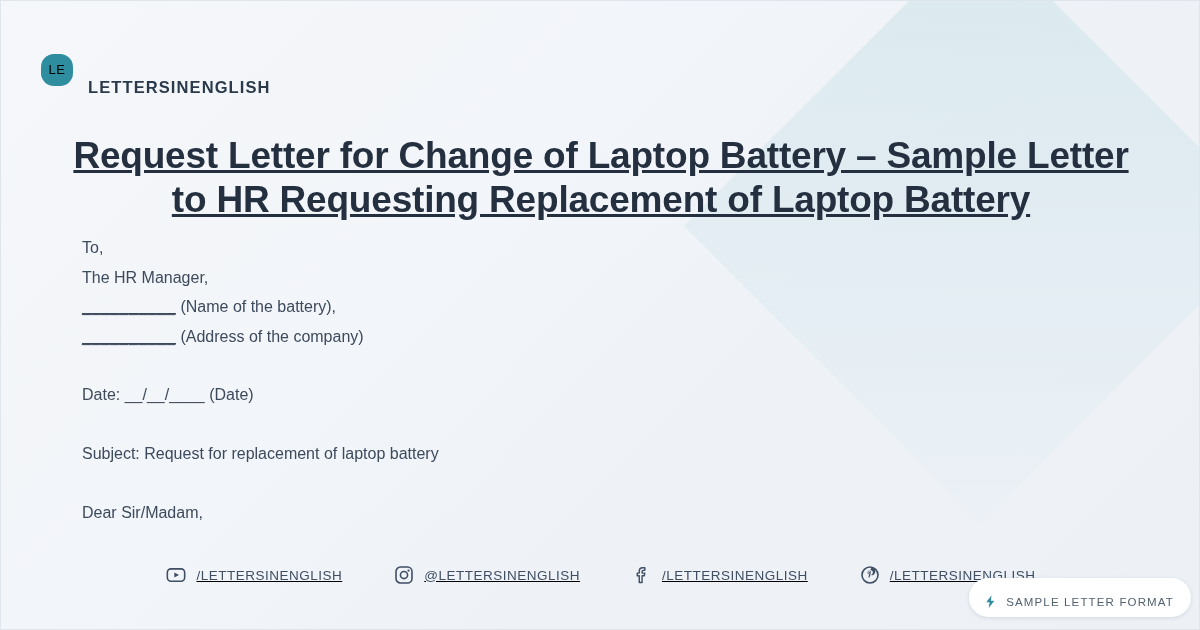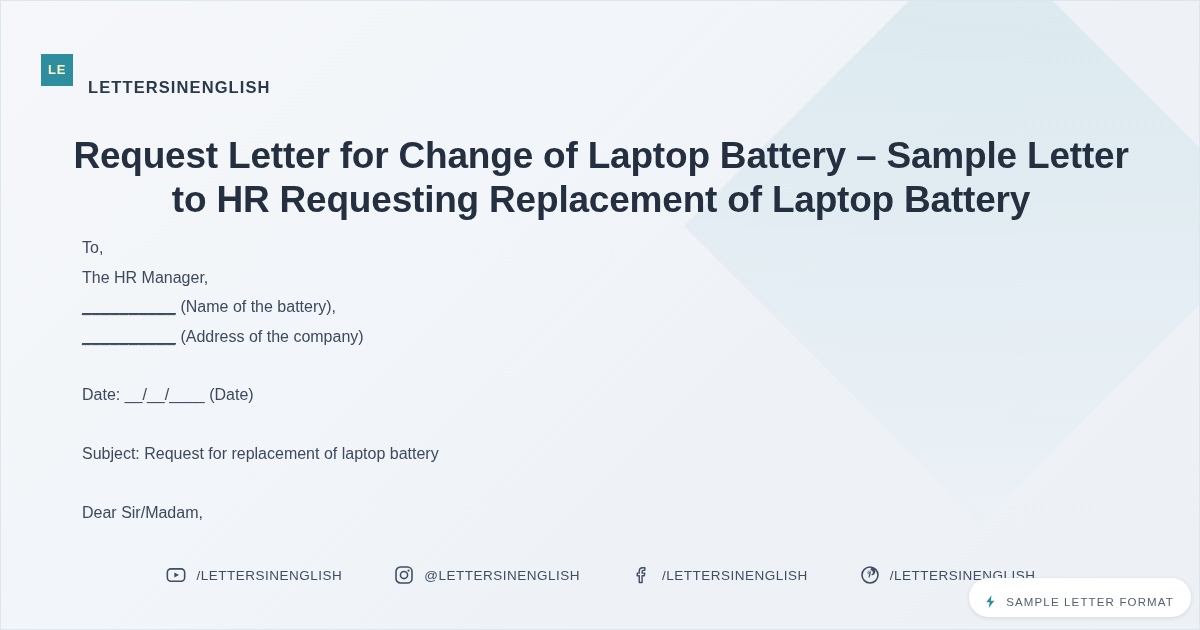--- a/index.html
+++ b/index.html
@@ -42,28 +42,28 @@
     position: absolute;
     left: 40px;
     top: 41px;
     display: flex;
     align-items: center;
     gap: 15px;
   }
   .brand-mark {
     width: 32px;
     height: 32px;
-    border-radius: 0;
+    border-radius: 13px;
     background: #2e8d9e;
-    color: #fef9c3;
+    color: #000000;
     display: flex;
     align-items: center;
     justify-content: center;
     font-size: 13px;
-    font-weight: 700;
+    font-weight: 400;
     letter-spacing: 0.6px;
   }
   .brand-name {
     font-size: 16.5px;
     font-weight: 700;
     letter-spacing: 1.1px;
     color: #2b3a4a;
     margin-top: 36px;
   }
 
@@ -72,20 +72,21 @@
     position: absolute;
     left: 70px;
     top: 108px;
     width: 1060px;
     text-align: center;
     font-size: 37px;
     line-height: 1.19;
     font-weight: 700;
     color: #24303f;
     letter-spacing: -0.2px;
+    text-decoration: underline;
   }
 
   
   .body-text {
     position: absolute;
     left: 81px;
     top: 232px;
     width: 900px;
     font-size: 16px;
     line-height: 29.6px;
@@ -108,20 +109,21 @@
     width: 1200px;
     display: flex;
     justify-content: center;
     align-items: center;
     gap: 52px;
   }
   .social {
     display: flex;
     align-items: center;
     gap: 10px;
+    text-decoration: underline;
   }
   .social .glyph {
     width: 20px;
     height: 20px;
     display: block;
     color: #3f4e63;
     flex: 0 0 auto;
   }
   .social .handle {
     font-size: 13.5px;

